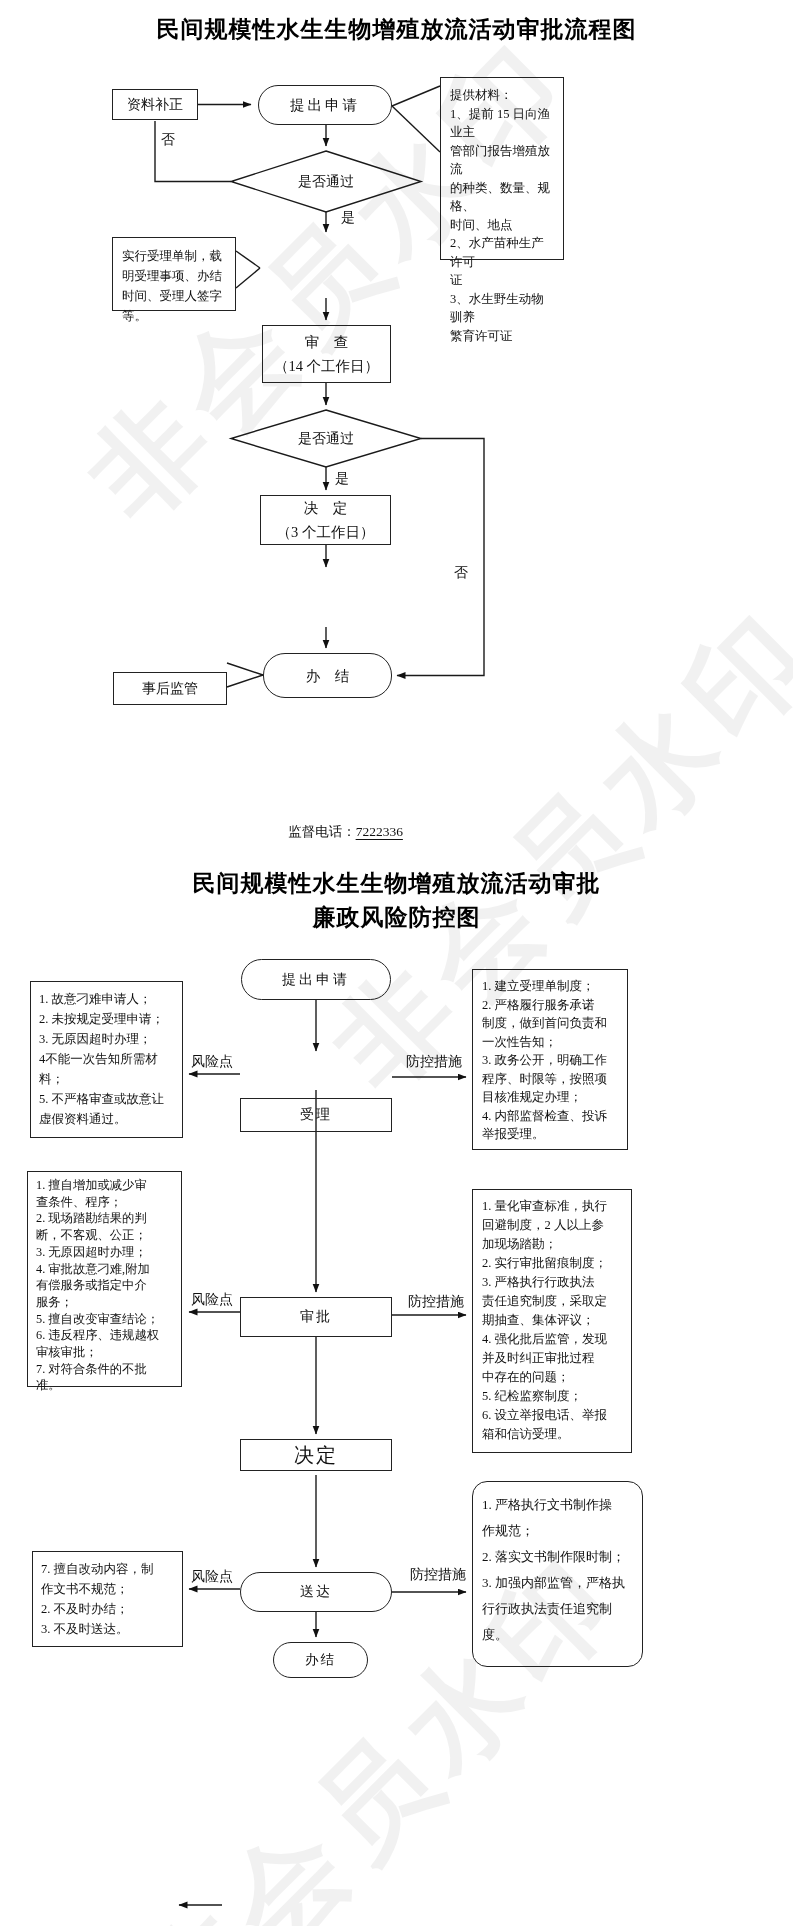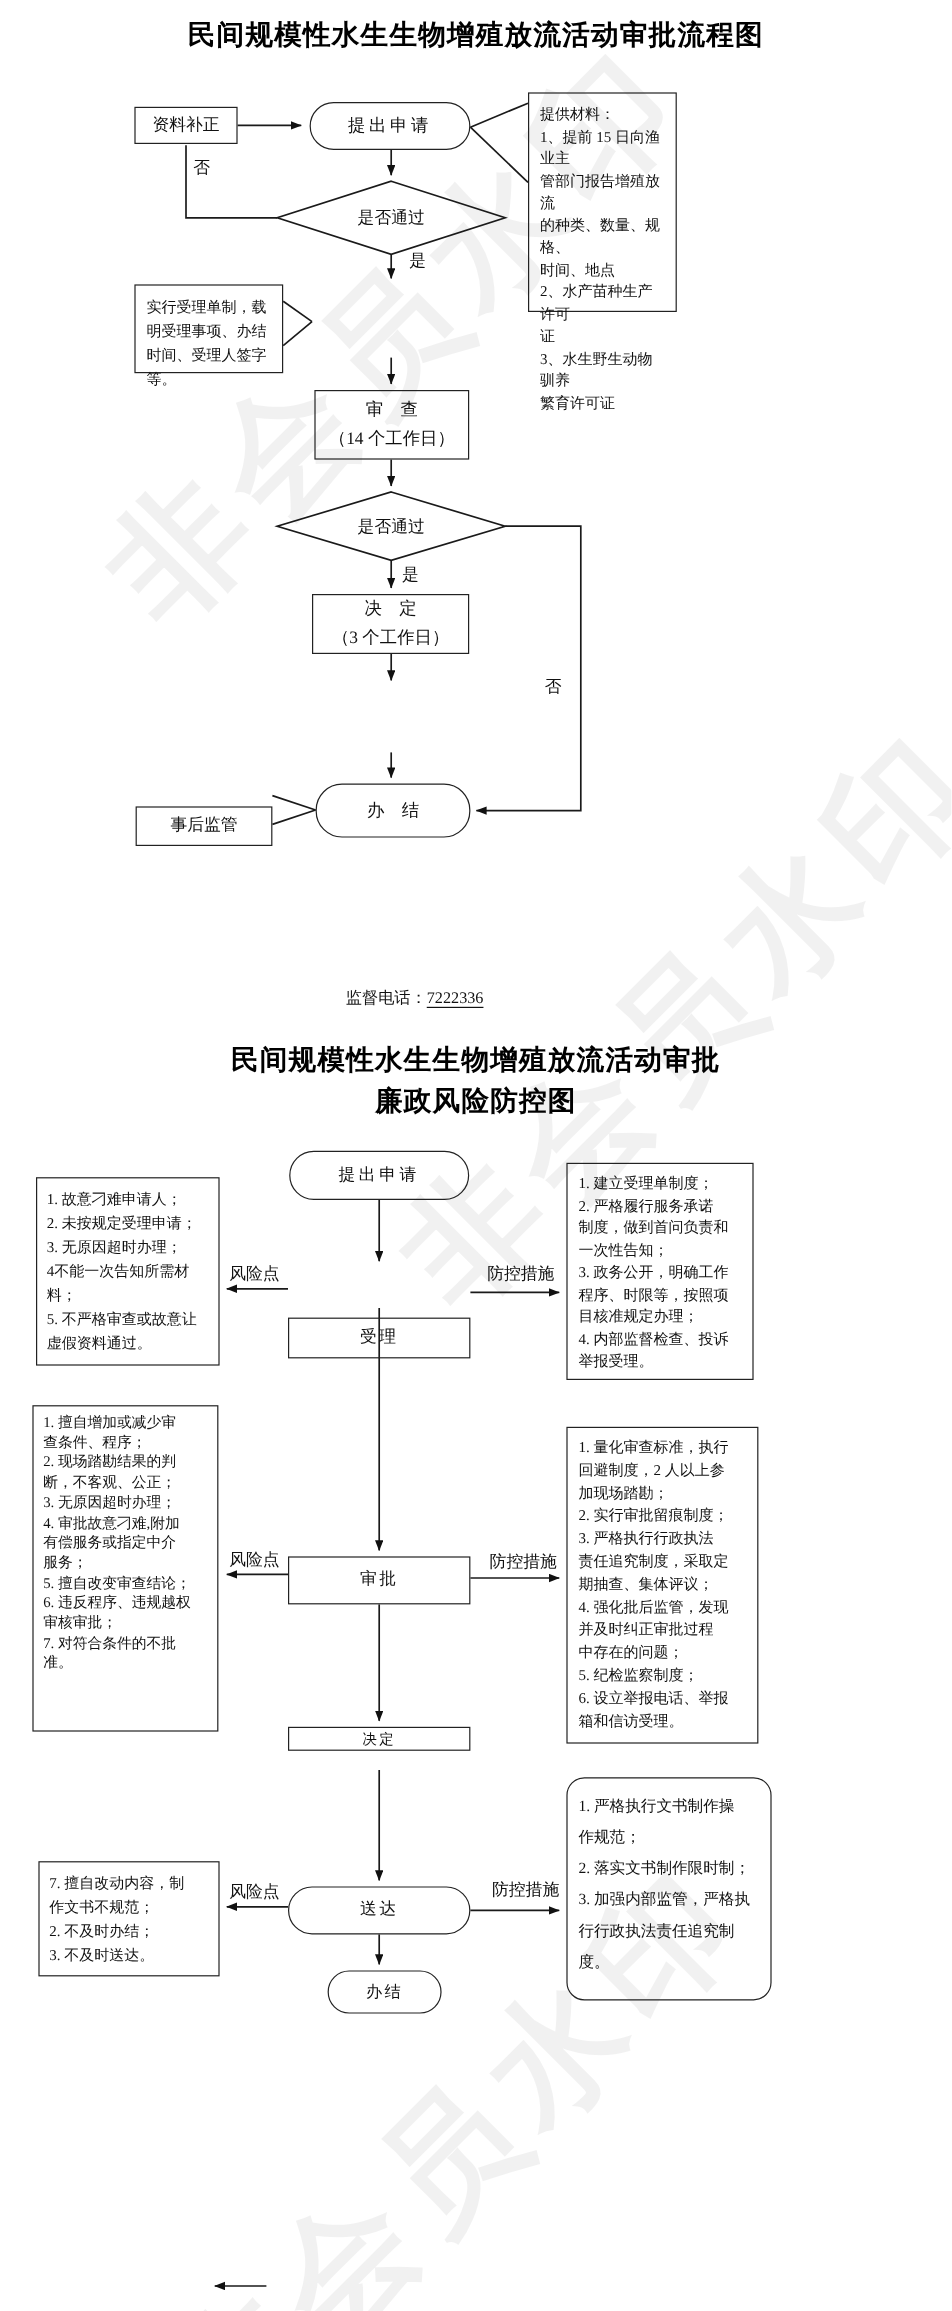--- a/index.html
+++ b/index.html
@@ -139,21 +139,21 @@
 程序、时限等，按照项
 目核准规定办理；
 4. 内部监督检查、投诉
 举报受理。</div>
 
   <div class="lbl" style="left:212px;top:1062px;">风险点</div>
   <div class="lbl" style="left:434px;top:1062px;">防控措施</div>
 
   <div class="box" style="left:240px;top:1056px;width:152px;height:34px;letter-spacing:2px;font-size:14px;margin-top:42px;">受理</div>
 
-  <div class="note" style="left:27px;top:1171px;width:155px;height:272px;padding:5px 8px;font-size:12.3px;line-height:16.7px;">1. 擅自增加或减少审
+  <div class="note" style="left:27px;top:1171px;width:155px;height:216px;padding:5px 8px;font-size:12.3px;line-height:16.7px;">1. 擅自增加或减少审
 查条件、程序；
 2. 现场踏勘结果的判
 断，不客观、公正；
 3. 无原因超时办理；
 4. 审批故意刁难,附加
 有偿服务或指定中介
 服务；
 5. 擅自改变审查结论；
 6. 违反程序、违规越权
 审核审批；
@@ -172,21 +172,21 @@
 中存在的问题；
 5. 纪检监察制度；
 6. 设立举报电话、举报
 箱和信访受理。</div>
 
   <div class="lbl" style="left:212px;top:1300px;">风险点</div>
   <div class="lbl" style="left:436px;top:1302px;">防控措施</div>
 
   <div class="box" style="left:240px;top:1297px;width:152px;height:40px;letter-spacing:2px;font-size:14px;">审批</div>
 
-  <div class="box" style="left:240px;top:1439px;width:152px;height:20px;letter-spacing:2px;font-size:12px;">决定</div>
+  <div class="box" style="left:240px;top:1439px;width:152px;height:32px;letter-spacing:2px;font-size:20px;">决定</div>
 
   <div class="note" style="left:32px;top:1551px;width:151px;height:96px;padding:7px 8px;font-size:12.5px;line-height:20px;">7. 擅自改动内容，制
 作文书不规范；
 2. 不及时办结；
 3. 不及时送达。</div>
 
   <div class="note" style="left:472px;top:1481px;width:171px;height:186px;padding:10px 9px;font-size:13px;line-height:26px;border-radius:15px;">1. 严格执行文书制作操
 作规范；
 2. 落实文书制作限时制；
 3. 加强内部监管，严格执

